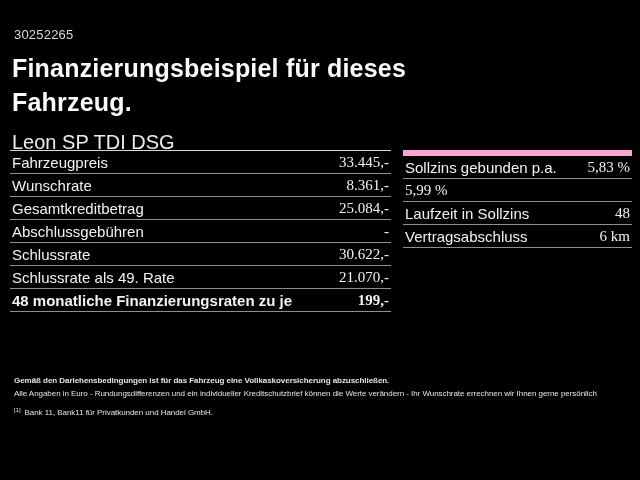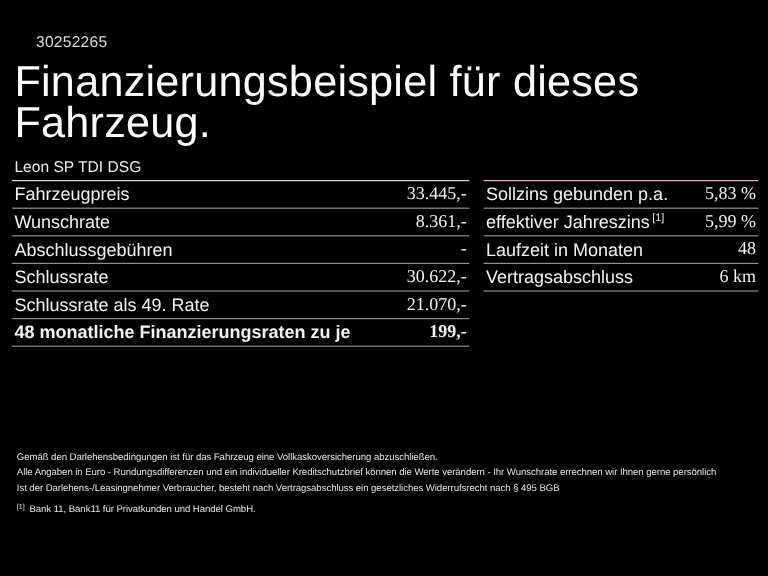--- a/index.html
+++ b/index.html
@@ -9,51 +9,51 @@
   }
   #screen {
     position: relative;
     width: 640px; height: 480px;
     background: #000;
     overflow: hidden;
     color: #f2f2f2;
   }
   .id-number {
     position: absolute; left: 14px; top: 27px;
-    font-size: 13px; color: #d9d9d9; letter-spacing: 0.2px; margin-left: 16px;
+    font-size: 13px; color: #d9d9d9; letter-spacing: 0.2px;
   }
   .title {
     position: absolute; left: 12px; top: 51px;
-    font-size: 36px; line-height: 34px; font-weight: 400;
+    font-size: 25px; line-height: 34px; font-weight: 700;
     color: #fbfbfb; letter-spacing: 0.2px;
   }
   .subtitle {
     position: absolute; left: 12px; top: 131px;
-    font-size: 13px; color: #ececec;
+    font-size: 20px; color: #ececec;
   }
   .table { position: absolute; top: 150px; }
   .table.left  { left: 10px;  width: 381px; border-top: 1px solid #d9d9d9; }
-  .table.right { left: 403px; width: 229px; border-top: 1px solid #f9a8d4; }
+  .table.right { left: 403px; width: 229px; border-top: 6px solid #f9a8d4; }
   .row {
     height: 22px;
     display: flex; justify-content: space-between; align-items: center;
     border-bottom: 1px solid #8f8f8f;
     font-size: 15px;
     padding: 0 2px 0 2px;
   }
   .row .label { white-space: nowrap; }
   .row .value { white-space: nowrap; text-align: right; font-family: Liberation Serif, serif; }
   .row.bold { font-weight: bold; }
   .row sup { font-size: 9px; line-height: 0; color: #e8e8e8; margin-left: 2px; }
   .footer {
     position: absolute; left: 14px; top: 374px; width: 620px;
     font-size: 8px; line-height: 13px; color: #e4e4e4; letter-spacing: -0.05px;
     white-space: nowrap;
   }
-  .footer .strong { font-weight: normal; }
+  .footer .strong { font-weight: bold; }
   .footnote { margin-top: 4px; }
   .footnote .marker { font-size: 6px; vertical-align: 3px; margin-right: 4px; }
 </style>
 </head>
 <body>
 
 <div id="screen">
 
   <div class="id-number">30252265</div>
 
@@ -67,20 +67,24 @@
   <div class="table left">
     <div class="row">
       <span class="label">Fahrzeugpreis</span>
       <span class="value">33.445,-</span>
     </div>
     <div class="row">
       <span class="label">Wunschrate</span>
       <span class="value">8.361,-</span>
     </div>
     <div class="row">
+      <span class="label">Gesamtkreditbetrag</span>
+      <span class="value">25.084,-</span>
+    </div>
+    <div class="row">
       <span class="label">Abschlussgebühren</span>
       <span class="value">-</span>
     </div>
     <div class="row">
       <span class="label">Schlussrate</span>
       <span class="value">30.622,-</span>
     </div>
     <div class="row">
       <span class="label">Schlussrate als 49. Rate</span>
       <span class="value">21.070,-</span>
@@ -90,35 +94,33 @@
       <span class="value">199,-</span>
     </div>
   </div>
 
   <div class="table right">
     <div class="row">
       <span class="label"><span>Sollzins gebunden p.a.</span><sup></sup></span>
       <span class="value">5,83 %</span>
     </div>
     <div class="row">
-      <span class="label"><span>effektiver Jahreszins</span><sup>[1]</sup></span>
       <span class="value">5,99 %</span>
     </div>
     <div class="row">
-      <span class="label"><span>Laufzeit in Monaten</span><sup></sup></span>
+      <span class="label"><span>Laufzeit in Sollzins</span><sup></sup></span>
       <span class="value">48</span>
     </div>
     <div class="row">
       <span class="label"><span>Vertragsabschluss</span><sup></sup></span>
       <span class="value">6 km</span>
     </div>
   </div>
 
   <div class="footer">
     <div class="strong">Gemäß den Darlehensbedingungen ist für das Fahrzeug eine Vollkaskoversicherung abzuschließen.</div>
     <div>Alle Angaben in Euro - Rundungsdifferenzen und ein individueller Kreditschutzbrief können die Werte verändern - Ihr Wunschrate errechnen wir Ihnen gerne persönlich</div>
-    <div>Ist der Darlehens-/Leasingnehmer Verbraucher, besteht nach Vertragsabschluss ein gesetzliches Widerrufsrecht nach § 495 BGB</div>
     <div class="footnote">
       <span class="marker">[1]</span><span>Bank 11, Bank11 für Privatkunden und Handel GmbH.</span>
     </div>
   </div>
 
 </div>
 
 </body></html>

